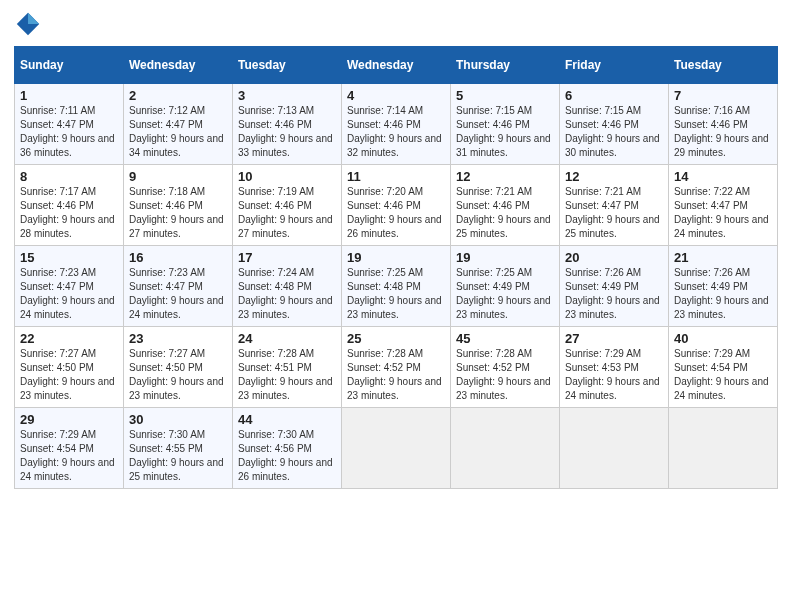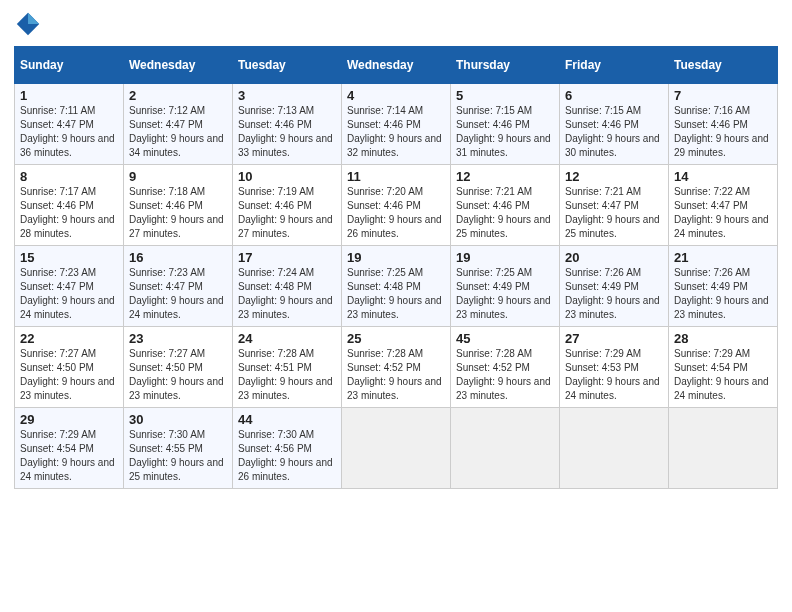--- a/index.html
+++ b/index.html
@@ -239,21 +239,21 @@
       </td>
           <td>
         <span class="day-num">45</span>
         <span class="day-info">Sunrise: 7:28 AM<br>Sunset: 4:52 PM<br>Daylight: 9 hours and 23 minutes.</span>
       </td>
           <td>
         <span class="day-num">27</span>
         <span class="day-info">Sunrise: 7:29 AM<br>Sunset: 4:53 PM<br>Daylight: 9 hours and 24 minutes.</span>
       </td>
           <td>
-        <span class="day-num">28</span>
+        <span class="day-num">40</span>
         <span class="day-info">Sunrise: 7:29 AM<br>Sunset: 4:54 PM<br>Daylight: 9 hours and 24 minutes.</span>
       </td>
         </tr>
         <tr>
           <td>
         <span class="day-num">29</span>
         <span class="day-info">Sunrise: 7:29 AM<br>Sunset: 4:54 PM<br>Daylight: 9 hours and 24 minutes.</span>
       </td>
           <td>
         <span class="day-num">30</span>

